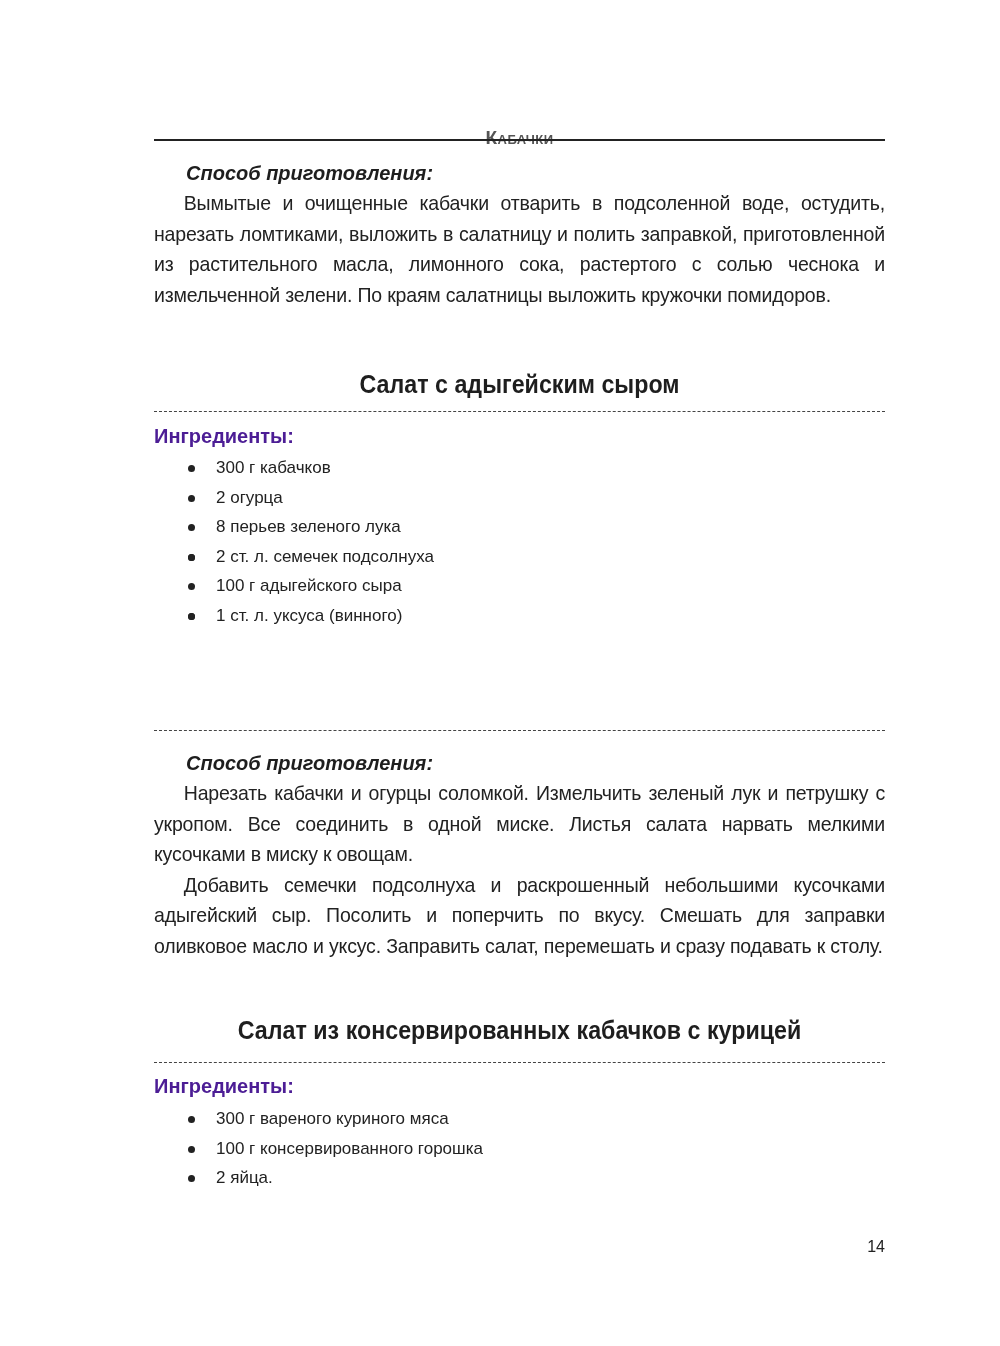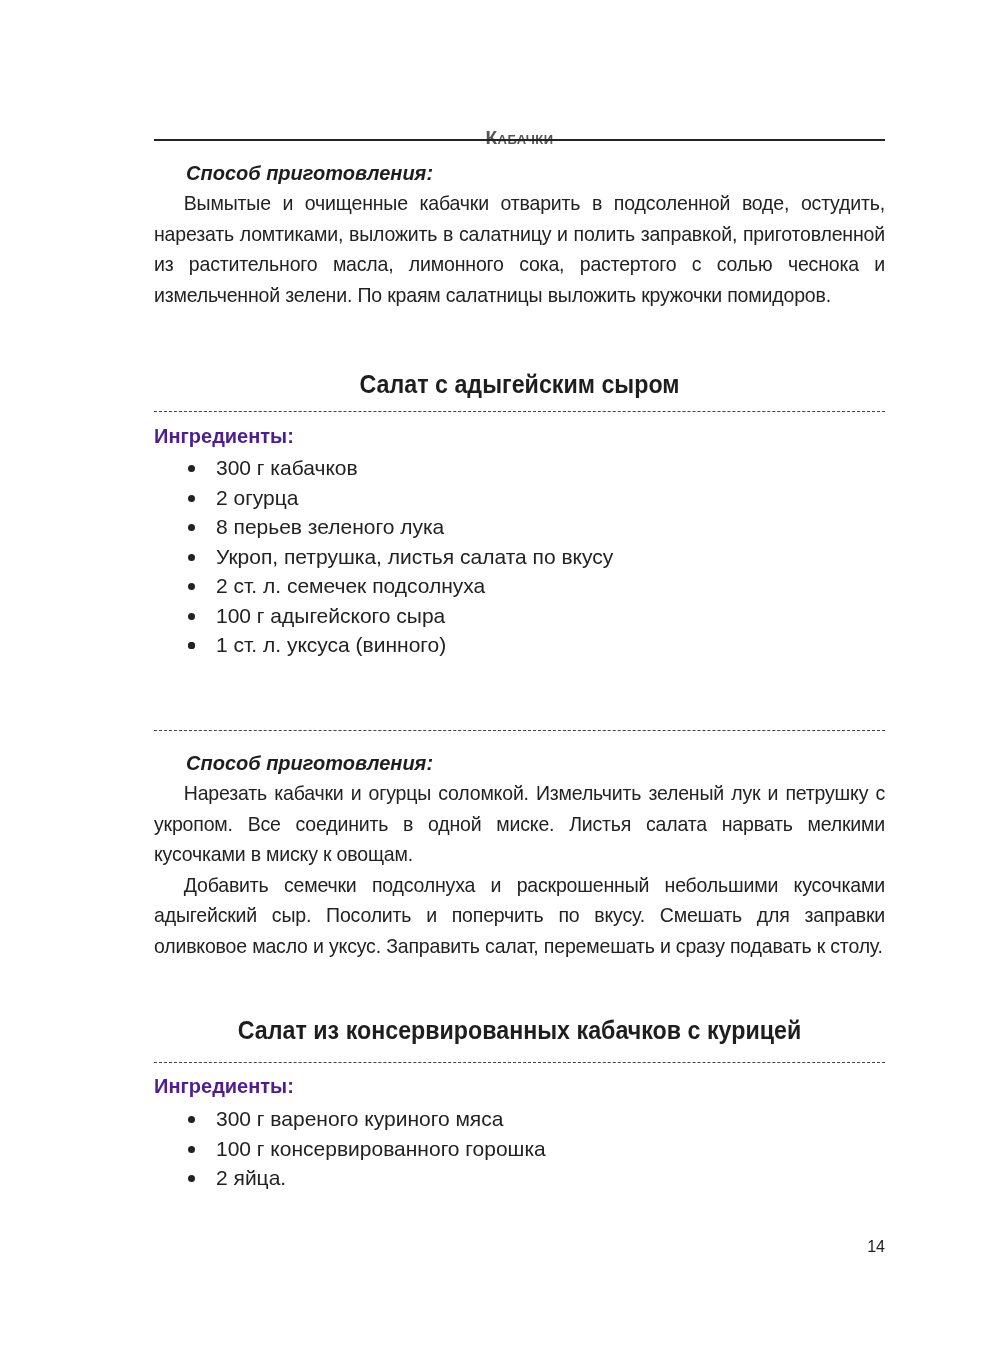--- a/index.html
+++ b/index.html
@@ -30,21 +30,21 @@
     text-align: center; width: 731px; color: #1e1e1e; transform: scaleX(0.93); transform-origin: center top;
   }
   .dash-rule { width: 731px; height: 0; border-top: 1.5px dashed #444; }
   .ing-title {
     font-family: "Liberation Sans", sans-serif; font-weight: bold; font-size: 20px;
     text-align: left; width: 731px; color: #4c1d95;
   }
   ul.ing { list-style: none; margin: 0; padding: 0; }
   ul.ing li {
     position: relative; padding-left: 62px; font-family: "Liberation Sans", sans-serif;
-    font-size: 21px; line-height: 29.5px; color: #222;
+    font-size: 17px; line-height: 29.5px; color: #222;
   }
   ul.ing li .bullet {
     position: absolute; left: 34px; top: 12px; width: 7px; height: 7px; border-radius: 50%; background: #222;
   }
   .page-number {
     position: absolute; top: 1238px; left: 0; width: 731px; text-align: right;
     font-family: "Liberation Sans", sans-serif; font-size: 16px; color: #222;
   }
 </style>
 </head>
@@ -65,21 +65,21 @@
   </div>
   <div class="block dash-rule" style="top:411px;"></div>
   <div class="block" style="top:425px;">
     <div class="ing-title">Ингредиенты:</div>
   </div>
   <div class="block" style="top:453px;">
     <ul class="ing">
       <li><span class="bullet"></span><span>300 г кабачков</span></li>
       <li><span class="bullet"></span><span>2 огурца</span></li>
       <li><span class="bullet"></span><span>8 перьев зеленого лука</span></li>
-      <li><span class="bullet"></span><span>Укроп, петрушка, листья салата по вкусу</span></li>
+      <li><span class="bullet"></span></li>
       <li><span class="bullet"></span><span>2 ст. л. семечек подсолнуха</span></li>
       <li><span class="bullet"></span><span>100 г адыгейского сыра</span></li>
       <li><span class="bullet"></span></li>
       <li><span class="bullet"></span><span>1 ст. л. уксуса (винного)</span></li>
     </ul>
   </div>
   <div class="block dash-rule" style="top:730px;"></div>
   <div class="block" style="top:748px;">
     <div class="sub-italic">Способ приготовления:</div>
     <p class="para">Нарезать кабачки и огурцы соломкой. Измельчить зеленый лук и петрушку с укропом. Все соединить в одной миске. Листья салата нарвать мелкими кусочками в миску к овощам.</p>

